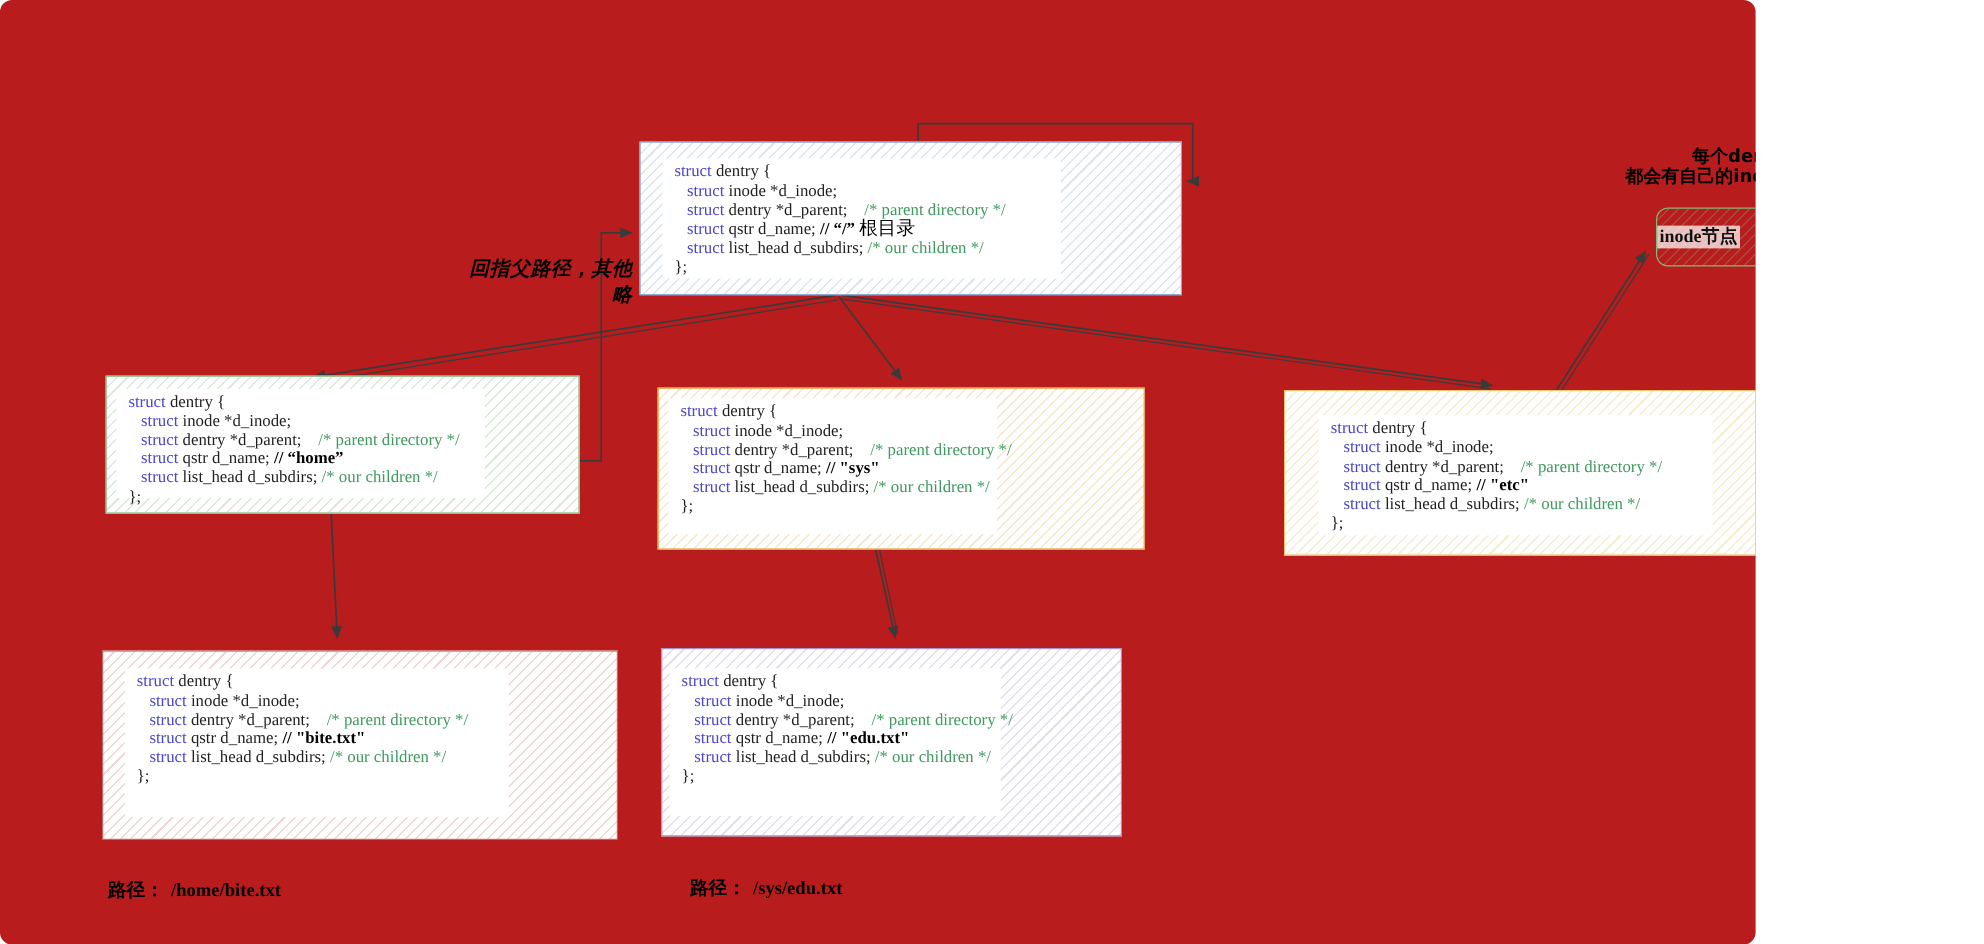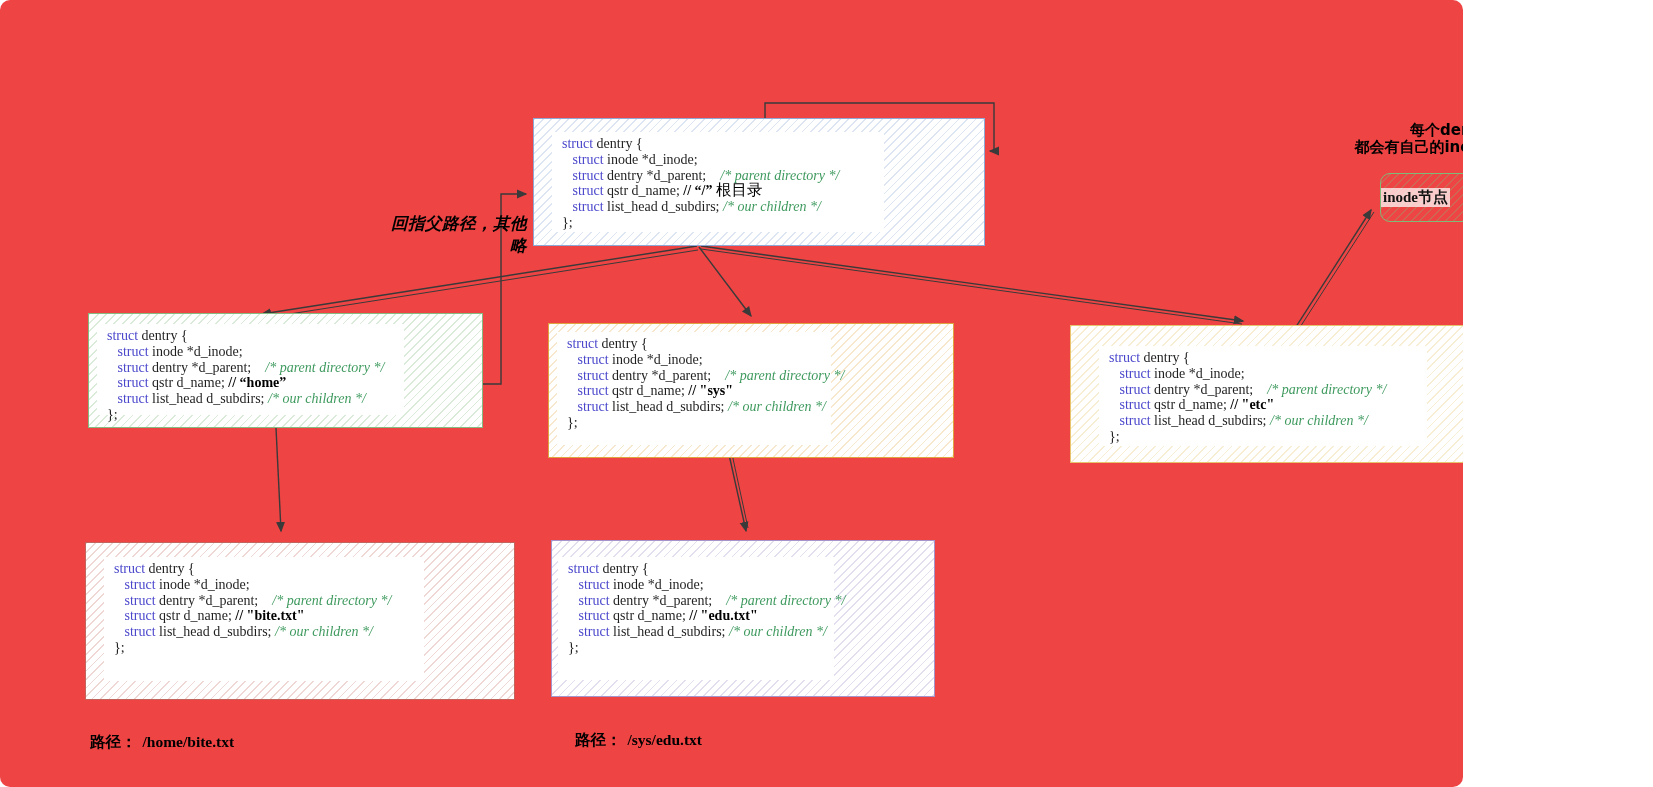--- a/index.html
+++ b/index.html
@@ -1,33 +1,33 @@
 <!DOCTYPE html>
 <html><head>
 <meta charset="utf-8">
 <style>
   * { margin:0; padding:0; box-sizing:border-box; }
   body { background:#ffffff; font-family:"Liberation Sans", sans-serif; }
   #stage {
-    position:relative; width:1463px; height:787px; background:#ef4444; overflow:hidden;border-radius:10px;
+    position:relative; width:1463px; height:787px; background:#b91c1c; overflow:hidden;border-radius:10px;
   }
   #arrows { position:absolute; left:0; top:0; width:1653px; height:787px; pointer-events:none; }
 
   .dentry-box {
     position:absolute; border:1.6px solid #999; background-color:#ffffff;
   }
   .dentry-box .panel { position:absolute; background:#ffffff; }
   .code {
     position:relative; padding:4px 0 0 10px;
     font-family:"Liberation Serif","DejaVu Serif",serif;
     font-size:14px; line-height:15.8px; white-space:pre; color:#1f1f1f;
   }
   .code .k { color:#4a47cb; }
   .code .p { color:#1f1f1f; }
-  .code .c { color:#3f9a5f;font-style:italic; }
+  .code .c { color:#3f9a5f; }
   .code .b { color:#000000; font-weight:bold; }
   .code .z { color:#000000; font-weight:normal; font-size:15.5px;
              font-family:"DejaVu Sans","Liberation Sans",sans-serif; }
 
   #box-root { left:533px; top:118px; width:452px; height:128px; }
   #box-root .panel { inset:13px 100px 13px 18px; }
   #box-home { left:88px;  top:313px; width:395px; height:115px; }
   #box-home .panel { inset:10px 78px 12px 8px; }
   #box-sys  { left:548px; top:323px; width:406px; height:135px; }
   #box-sys .panel { inset:8px 122px 12px 8px; }

